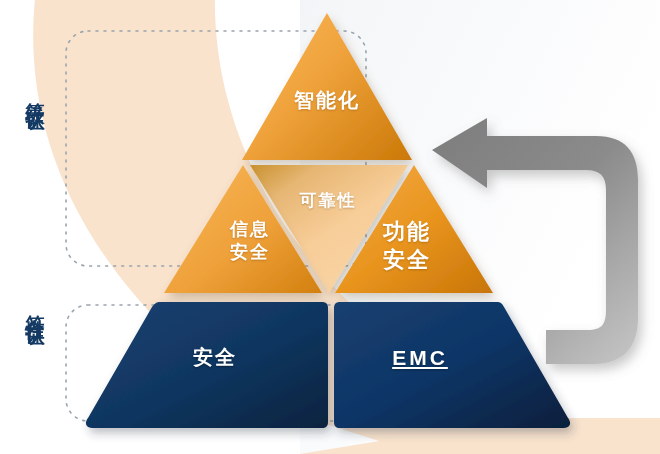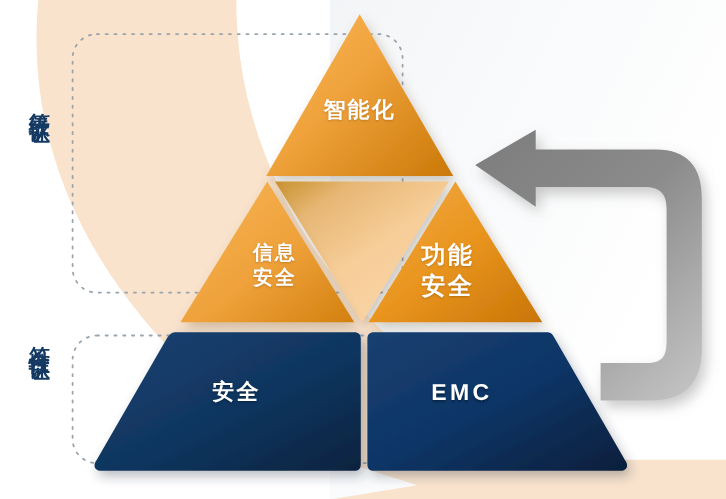--- a/index.html
+++ b/index.html
@@ -52,21 +52,21 @@
     user-select: none;
     pointer-events: none;
   }
   #txt-zhineng   { left: 262px; top: 88px;  width: 130px; font-size: 20px; }
   #txt-kekao     { left: 268px; top: 190px; width: 120px; font-size: 17px; }
   #txt-xinxi     { left: 195px; top: 218px; width: 110px; font-size: 18px; }
   #txt-gongneng  { left: 352px; top: 218px; width: 110px; font-size: 22px; }
   #txt-anquan    { left: 155px; top: 345px; width: 120px; font-size: 20px;
                    text-shadow: 0 1px 2px rgba(0,0,0,0.35); }
   #txt-emc       { left: 345px; top: 345px; width: 150px; font-size: 21px;
-                   letter-spacing: 3px; text-shadow: 0 1px 2px rgba(0,0,0,0.35); }
+                   letter-spacing: 3px; text-shadow: 0 1px 2px rgba(0,0,0,0.35); text-decoration: underline; }
 </style>
 </head>
 <body>
 
 <div id="stage">
 
   <svg class="layer" viewBox="0 0 660 454">
     <defs>
 
       <linearGradient id="bgWash" x1="0" y1="0" x2="1" y2="0.35">
@@ -204,20 +204,21 @@
 
   <div class="vlabel" id="label-deng">等级认证</div>
 
   <div class="vlabel" id="label-fu">符合性认证</div>
 
   <div class="shape-text" id="txt-zhineng">智能化</div>
 
   <div class="shape-text" id="txt-xinxi">信息
 安全</div>
 
+  <div class="shape-text" id="txt-kekao">可靠性</div>
 
   <div class="shape-text" id="txt-gongneng">功能
 安全</div>
 
   <div class="shape-text" id="txt-anquan">安全</div>
 
   <div class="shape-text" id="txt-emc">EMC</div>
 
 </div>
 

